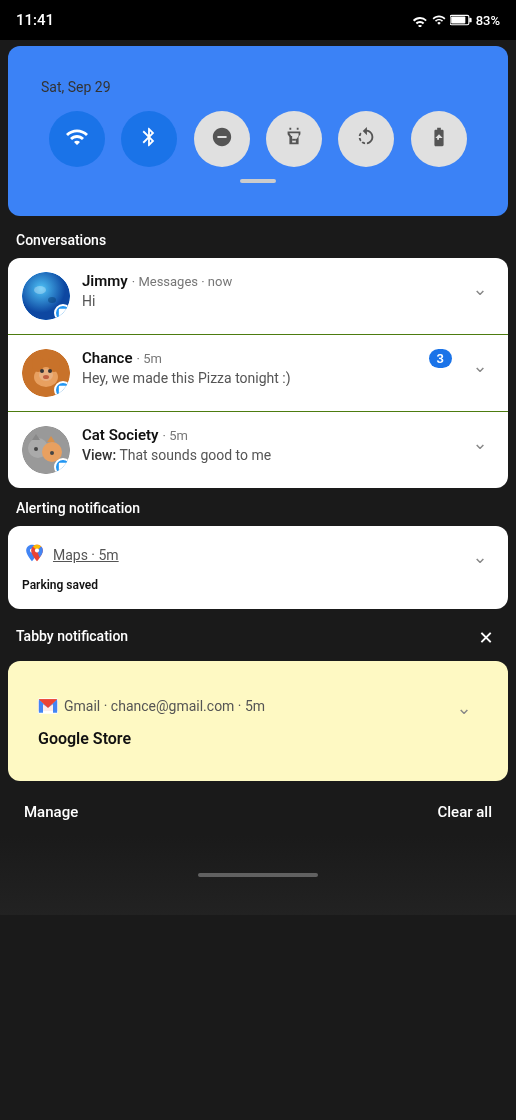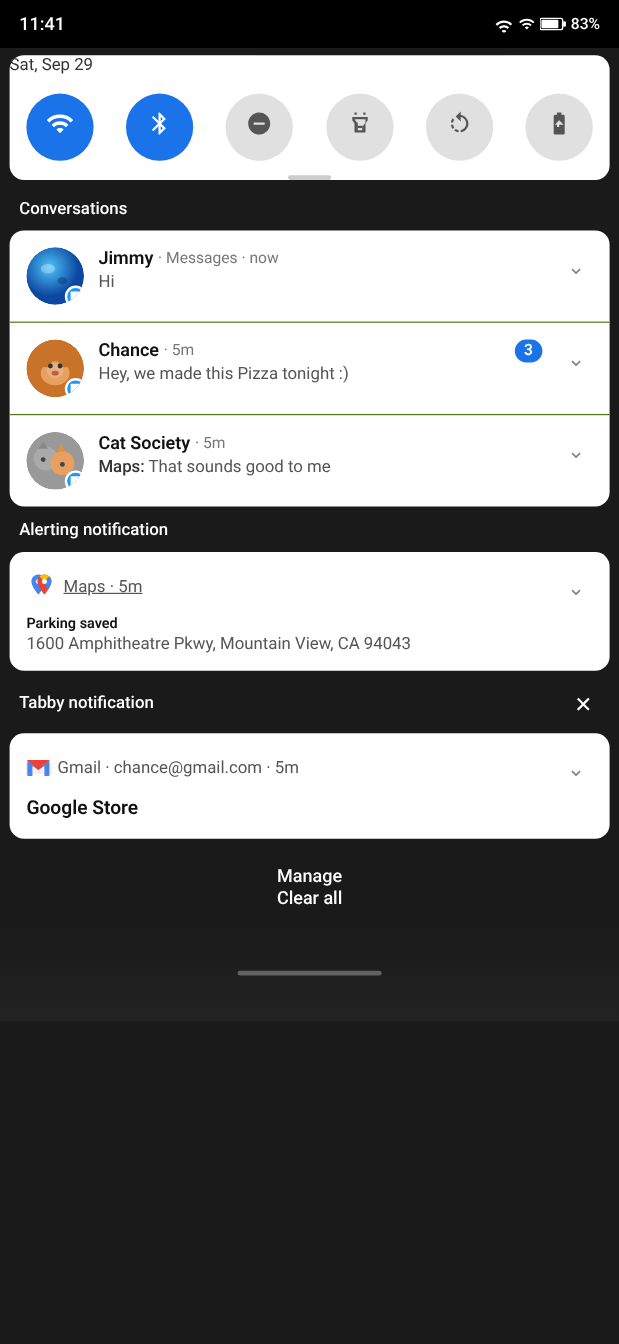--- a/index.html
+++ b/index.html
@@ -31,24 +31,24 @@
       align-items: center;
       gap: 4px;
     }
     .status-icons span {
       font-size: 13px;
       font-weight: 500;
     }
 
     
     .quick-settings {
-      background: #ffffff;
+      background: #3b82f6;
       border-radius: 12px;
       margin: 6px 8px;
-      padding: 0;
+      padding: 33px;
     }
     .date-label {
       font-size: 14px;
       color: #333;
       margin-bottom: 16px;
       font-weight: 400;
     }
     .toggle-row {
       display: flex;
       justify-content: space-around;
@@ -246,24 +246,24 @@
       color: #111;
       margin-bottom: 3px;
     }
     .alerting-body {
       font-size: 14px;
       color: #555;
     }
 
     
     .silent-card {
-      background: #ffffff;
+      background: #fef9c3;
       border-radius: 12px;
       margin: 2px 8px;
-      padding: 14px;
+      padding: 30px;
     }
     .silent-top {
       display: flex;
       align-items: center;
       justify-content: space-between;
       margin-bottom: 8px;
     }
     .silent-app-row {
       display: flex;
       align-items: center;
@@ -284,21 +284,20 @@
       color: #555;
     }
 
     
     .bottom-bar {
       display: flex;
       justify-content: space-between;
       align-items: center;
       padding: 14px 24px;
       margin-top: 8px;
-      flex-direction: column;
     }
     .manage-btn {
       color: #fff;
       font-size: 15px;
       font-weight: 500;
       cursor: pointer;
     }
     .clear-all-btn {
       color: #fff;
       font-size: 15px;
@@ -495,21 +494,21 @@
           <path d="M20 2H4c-1.1 0-2 .9-2 2v18l4-4h14c1.1 0 2-.9 2-2V4c0-1.1-.9-2-2-2z"></path>
         </svg>
       </div>
     </div>
     <div class="notif-content">
       <div class="notif-header-line">
         <span class="notif-sender">Cat Society</span>
         <span class="notif-meta">· 5m</span>
       </div>
       <div class="notif-text">
-        <span class="sender-name">Maps:</span>
+        <span class="sender-name">View:</span>
         <span> That sounds good to me</span>
       </div>
     </div>
     <div class="chevron-btn">
       <span class="chevron">⌄</span>
     </div>
   </div>
 </div>
 
 <div class="section-header">
@@ -532,21 +531,20 @@
           <circle cx="12" cy="9" r="2.5" fill="white"></circle>
         </svg>
       </span>
       <span class="alerting-app-name">Maps · 5m</span>
     </div>
     <div class="chevron-btn">
       <span class="chevron">⌄</span>
     </div>
   </div>
   <div class="alerting-title">Parking saved</div>
-  <div class="alerting-body">1600 Amphitheatre Pkwy, Mountain View, CA 94043</div>
 </div>
 
 <div class="section-header">
   <span>Tabby notification</span>
   <div class="chevron-btn">
     <span style="color:#fff; font-size:18px;">✕</span>
   </div>
 </div>
 
 <div class="silent-card">

